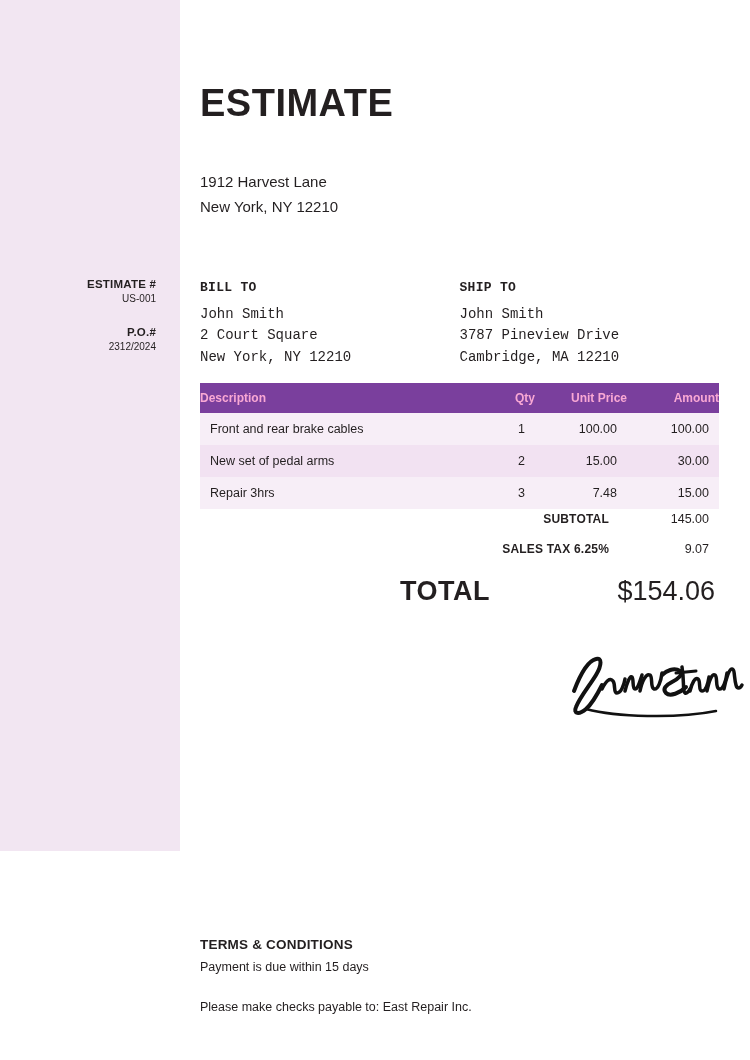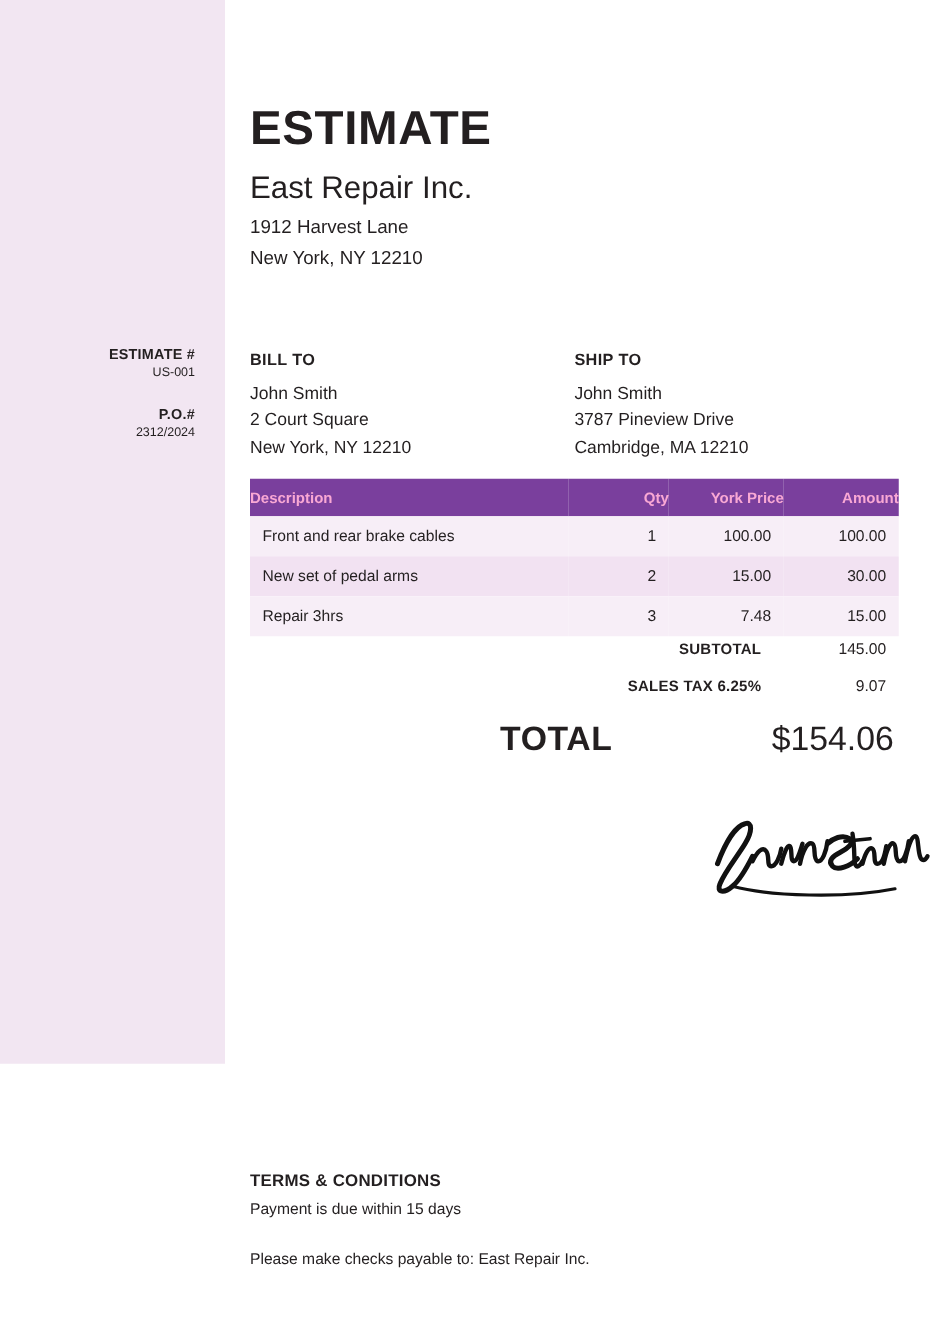--- a/index.html
+++ b/index.html
@@ -79,20 +79,21 @@
     top: 170px;
     font-size: 15px;
     line-height: 1.65;
   }
   .parties {
     position: absolute;
     left: 0;
     top: 280px;
     width: 519px;
     display: flex;
+    font-family: Liberation Mono, monospace;
   }
   .party {
     width: 260px;
   }
   .party-title {
     font-size: 13px;
     font-weight: bold;
     letter-spacing: 0.3px;
     margin-bottom: 9px;
   }
@@ -215,21 +216,20 @@
       <div class="meta-block-2">
         <div class="meta-label">P.O.#</div>
         <div class="meta-value">2312/2024</div>
       </div>
     </div>
   </div>
 
   <div class="content">
 
     <div class="doc-title">ESTIMATE</div>
-    <div class="company-name">East Repair Inc.</div>
     <div class="company-addr">
       <div>1912 Harvest Lane</div>
       <div>New York, NY 12210</div>
     </div>
 
     <div class="parties">
       <div class="party">
         <div class="party-title">BILL TO</div>
         <div class="party-line">John Smith</div>
         <div class="party-line">2 Court Square</div>
@@ -247,21 +247,21 @@
       <colgroup>
         <col class="c-desc">
           <col class="c-qty">
           <col class="c-unit">
           <col class="c-amt">
       </colgroup>
       <thead>
         <tr>
           <th>Description</th>
           <th class="num">Qty</th>
-          <th class="num">York Price</th>
+          <th class="num">Unit Price</th>
           <th class="num">Amount</th>
         </tr>
       </thead>
       <tbody>
         <tr>
           <td>Front and rear brake cables</td>
           <td class="num">1</td>
           <td class="num">100.00</td>
           <td class="num">100.00</td>
         </tr>

